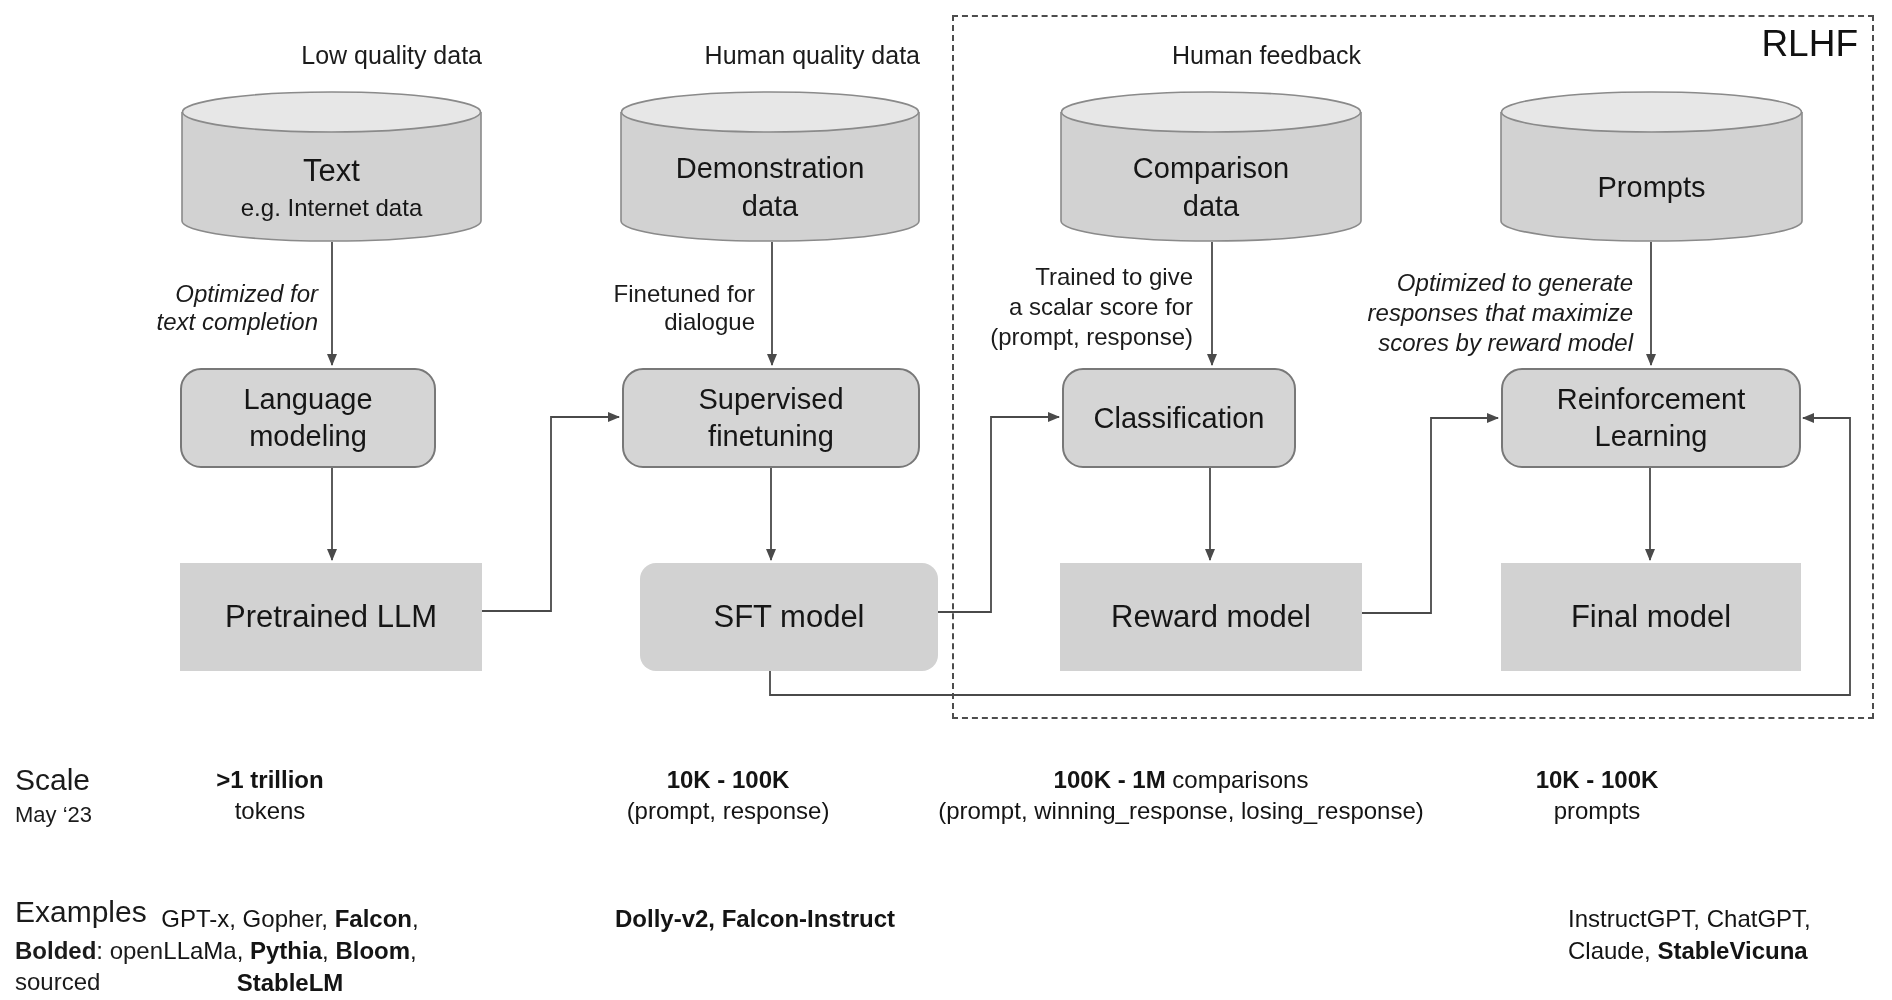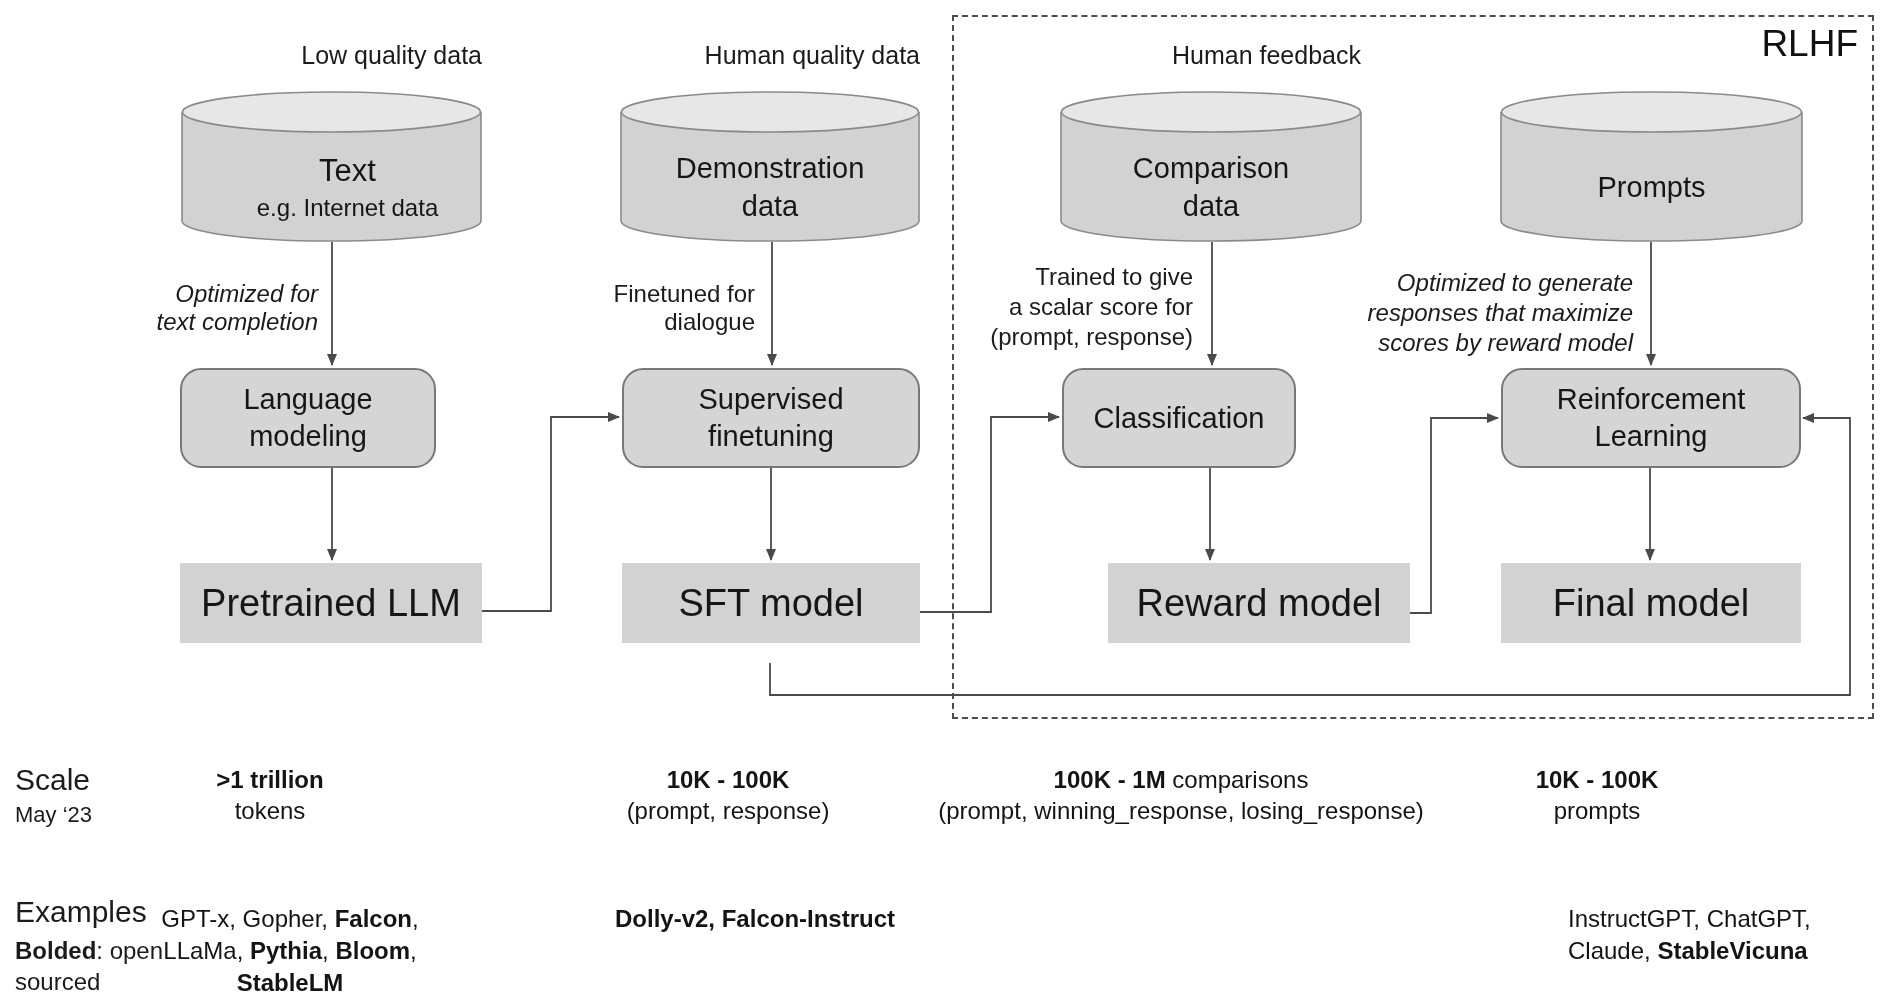--- a/index.html
+++ b/index.html
@@ -16,22 +16,22 @@
   .cyl-text{position:absolute;left:0;right:0;top:42px;bottom:0;display:flex;
             flex-direction:column;align-items:center;justify-content:center;
             text-align:center;line-height:1.32;font-size:29px;color:#161616;}
   .cyl-line-big{font-size:31px;}
   .cyl-line-small{font-size:24px;}
 
   .pbox{position:absolute;top:368px;height:100px;background:#d5d5d5;
         border:2px solid #787878;border-radius:21px;display:flex;align-items:center;
         justify-content:center;text-align:center;font-size:29px;line-height:1.27;
         color:#161616;z-index:3;box-sizing:border-box;}
-  .mbox{position:absolute;top:563px;height:80px;background:#d2d2d2;display:flex;
-        align-items:center;justify-content:center;text-align:center;font-size:38px;
+  .mbox{position:absolute;top:563px;height:108px;background:#d2d2d2;display:flex;
+        align-items:center;justify-content:center;text-align:center;font-size:31px;
         color:#161616;z-index:3;}
 
   .toplabel{position:absolute;top:41px;width:300px;text-align:right;font-size:25px;
             color:#1b1b1b;z-index:3;}
   .note{position:absolute;text-align:right;font-size:24px;line-height:30px;
         color:#1b1b1b;z-index:3;}
   .note2{line-height:28px;}
 
   .rowtitle{position:absolute;left:15px;font-size:30px;color:#1b1b1b;z-index:3;}
   .rowsub{position:absolute;left:15px;font-size:22px;color:#1b1b1b;z-index:3;line-height:30px;}
@@ -68,21 +68,21 @@
       <path d="M1650,468 V560" marker-end="url(#ah)"></path>
       <path d="M482,611 H551 V417 H619" marker-end="url(#ah)"></path>
       <path d="M920,612 H991 V417 H1059" marker-end="url(#ah)"></path>
       <path d="M1362,613 H1431 V418 H1498" marker-end="url(#ah)"></path>
       <path d="M770,663 V695 H1850 V418 H1803" marker-end="url(#ah)"></path>
     </g>
   </svg>
 
   <div class="toplabel" style="left:182px;">Low quality data</div>
 
-  <div class="cyl" style="left:181px;top:90px;width:301px;height:152px;padding-left:32px;">
+  <div class="cyl" style="left:181px;top:90px;width:301px;height:152px;">
     <svg width="301" height="152" viewBox="0 0 301 152">
       <path d="M1,22 V131 A149,20 0 0 0 300,131 V22 Z" fill="#d2d2d2"></path>
       <path d="M1,22 V131 A149,20 0 0 0 300,131 V22" fill="none" stroke="#8a8a8a" stroke-width="1.6"></path>
       <ellipse cx="150.5" cy="22" rx="149" ry="20" fill="#e7e7e7" stroke="#8a8a8a" stroke-width="1.6"></ellipse>
     </svg>
     <div class="cyl-text">
       <span class="cyl-line-big">Text</span>
       <span class="cyl-line-small">e.g. Internet data</span>
     </div>
   </div>
@@ -120,21 +120,21 @@
     <span>dialogue</span>
   </div>
 
   <div class="pbox" style="left:622px;width:298px;">
     <div>
       <span>Supervised</span><br>
       <span>finetuning</span>
     </div>
   </div>
 
-  <div class="mbox" style="left:622px;width:298px;">SFT model</div>
+  <div class="mbox" style="left:640px;width:298px;border-radius:16px;">SFT model</div>
 
   <div class="toplabel" style="left:1061px;">Human feedback</div>
 
   <div class="cyl" style="left:1060px;top:90px;width:302px;height:152px;">
     <svg width="302" height="152" viewBox="0 0 302 152">
       <path d="M1,22 V131 A149.5,20 0 0 0 301,131 V22 Z" fill="#d2d2d2"></path>
       <path d="M1,22 V131 A149.5,20 0 0 0 301,131 V22" fill="none" stroke="#8a8a8a" stroke-width="1.6"></path>
       <ellipse cx="151" cy="22" rx="149.5" ry="20" fill="#e7e7e7" stroke="#8a8a8a" stroke-width="1.6"></ellipse>
     </svg>
     <div class="cyl-text">
@@ -146,21 +146,21 @@
   <div class="note" style="left:953px;top:262px;width:240px;">
     <span>Trained to give</span><br>
     <span>a scalar score for</span><br>
     <span>(prompt, response)</span>
   </div>
 
   <div class="pbox" style="left:1062px;width:234px;">
     <div><span>Classification</span></div>
   </div>
 
-  <div class="mbox" style="left:1060px;width:302px;margin-left:48px;">Reward model</div>
+  <div class="mbox" style="left:1060px;width:302px;">Reward model</div>
 
   <div class="cyl" style="left:1500px;top:90px;width:303px;height:152px;">
     <svg width="303" height="152" viewBox="0 0 303 152">
       <path d="M1,22 V131 A150,20 0 0 0 302,131 V22 Z" fill="#d2d2d2"></path>
       <path d="M1,22 V131 A150,20 0 0 0 302,131 V22" fill="none" stroke="#8a8a8a" stroke-width="1.6"></path>
       <ellipse cx="151.5" cy="22" rx="150" ry="20" fill="#e7e7e7" stroke="#8a8a8a" stroke-width="1.6"></ellipse>
     </svg>
     <div class="cyl-text">
       <span>Prompts</span>
     </div>

